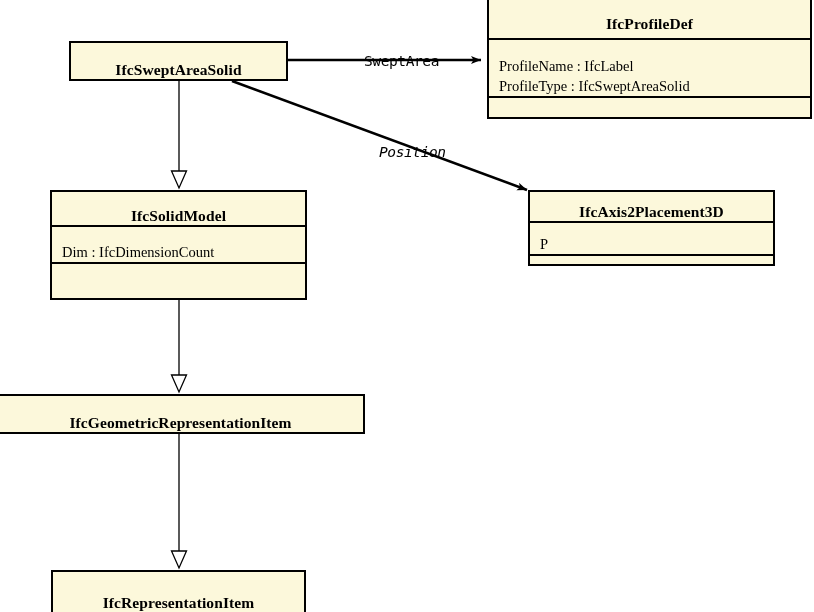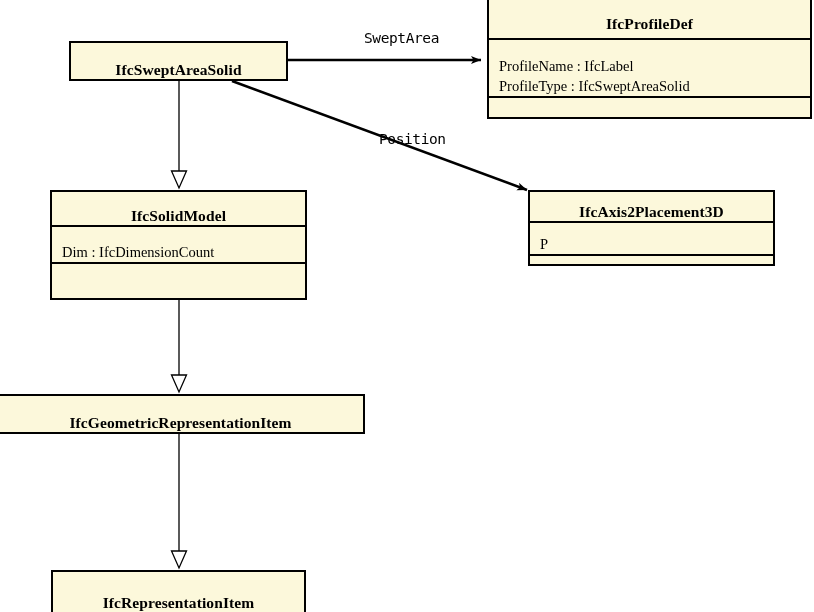--- a/index.html
+++ b/index.html
@@ -59,20 +59,21 @@
   .empty-compartment {
     min-height: 10px;
   }
   .edge-label {
     position: absolute;
     font-family: "DejaVu Sans Mono", "Liberation Mono", monospace;
     font-size: 14.5px;
     color: #000000;
     white-space: nowrap;
     letter-spacing: -0.4px;
+    margin-top: 23px;
   }
 
   
   #box-swept-area-solid {
     left: 69px;  top: 41px;  width: 219px; height: 40px;
   }
   #box-profile-def {
     left: 487px; top: -14px; width: 325px; height: 133px;
   }
   #box-profile-def .comp-title { height: 50px; justify-content: flex-end; padding-bottom: 5px; }
@@ -89,21 +90,21 @@
   #box-axis2placement .comp-attrs { height: 37px; }
   #box-geometric-rep-item {
     left: -4px;  top: 394px; width: 369px; height: 40px;
   }
   #box-representation-item {
     left: 51px;  top: 570px; width: 255px; height: 44px;
   }
 
   
   #label-swept-area { left: 364px; top: 30px; }
-  #label-position   { left: 379px; top: 131px; }
+  #label-position   { left: 379px; top: 121px; font-style: italic; }
 </style>
 </head>
 <body>
 
 <div id="diagram-root">
 
   <svg id="edge-layer" width="814" height="612" viewBox="0 0 814 612">
     <defs>
       <marker id="arrow-open" markerWidth="12" markerHeight="12" refX="10" refY="4" orient="auto" markerUnits="userSpaceOnUse">
         <path d="M0,0 L10,4 L0,8 L2.5,4 Z" fill="#000000"></path>

